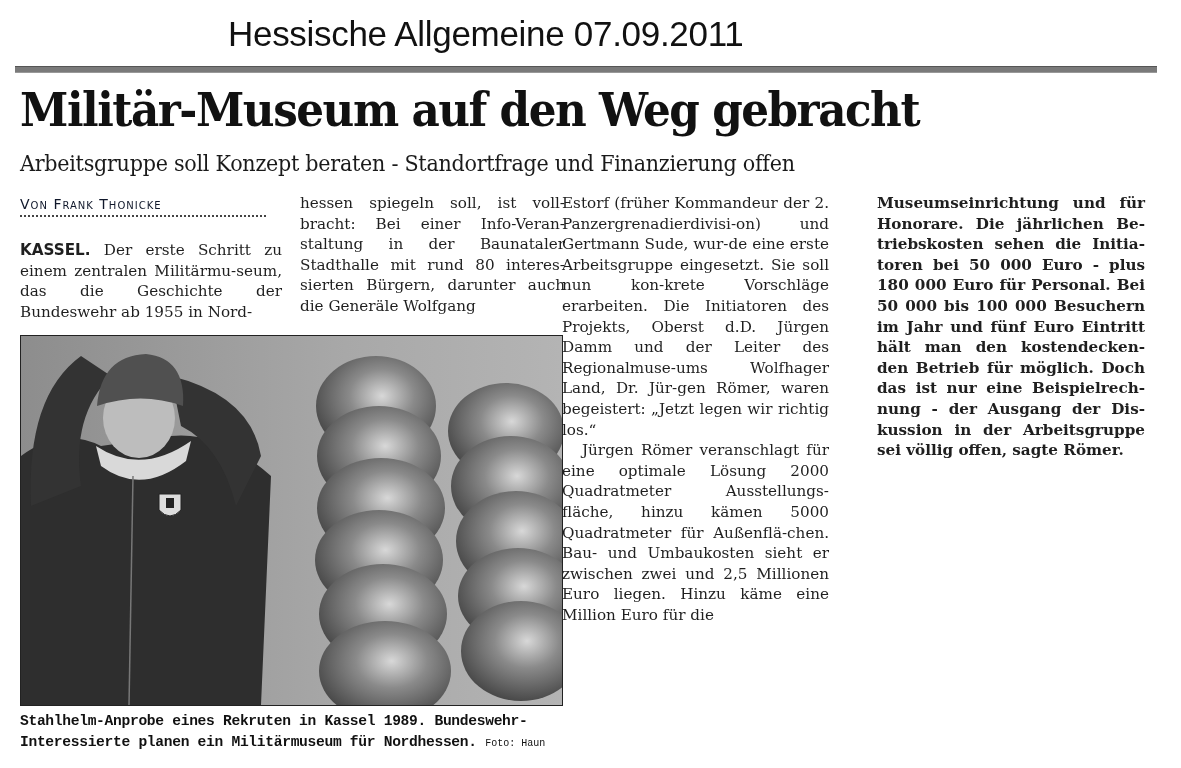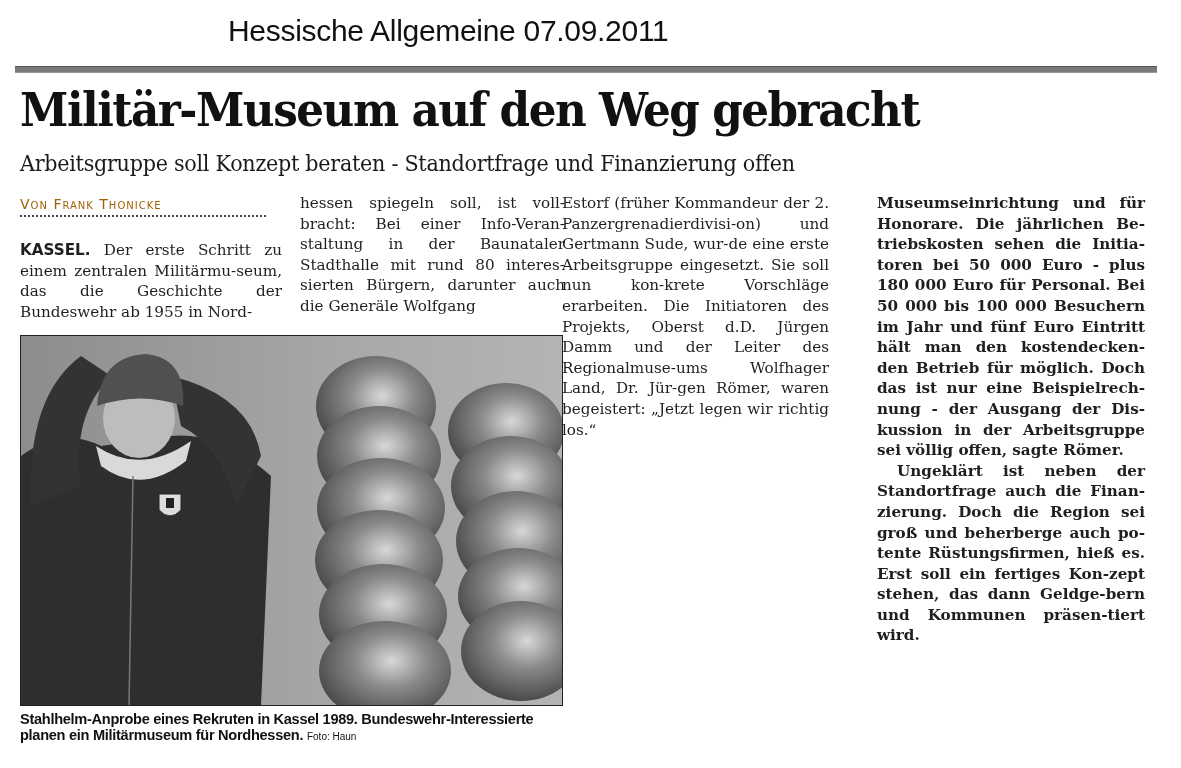--- a/index.html
+++ b/index.html
@@ -1,31 +1,31 @@
 <!DOCTYPE html>
 <html><head>
   <meta charset="utf-8">
   <style>
     html, body { margin: 0; padding: 0; background: #ffffff; }
     body { width: 1181px; height: 768px; position: relative; overflow: hidden; color: #1a1a1a; }
-    .source { position: absolute; left: 228px; top: 14px; font-family: "Liberation Sans", sans-serif; font-size: 30px; color: #111; letter-spacing: -0.3px; }
+    .source { position: absolute; left: 228px; top: 14px; font-family: "Liberation Sans", sans-serif; font-size: 35px; color: #111; letter-spacing: -0.3px; }
     .rule { position: absolute; left: 15px; top: 66px; width: 1142px; height: 5px; background: #7a7a7a; border-top: 1px solid #555; border-bottom: 1px solid #999; }
     .headline { position: absolute; left: 20px; top: 82px; font-family: "DejaVu Serif", serif; font-weight: bold; font-size: 47px; letter-spacing: -1.6px; color: #111; white-space: nowrap; transform: scaleX(0.93); transform-origin: left top; }
     .subhead { position: absolute; left: 20px; top: 150px; font-family: "DejaVu Serif", serif; font-size: 23px; color: #1a1a1a; white-space: nowrap; transform: scaleX(0.9); transform-origin: left top; letter-spacing: -0.3px; }
-    .byline { position: absolute; left: 20px; top: 196px; width: 246px; font-family: "DejaVu Sans", sans-serif; font-size: 14px; font-variant: small-caps; letter-spacing: 1px; color: #a16207; padding-bottom: 3px; border-bottom: 2px dotted #444; }
+    .byline { position: absolute; left: 20px; top: 196px; width: 246px; font-family: "DejaVu Sans", sans-serif; font-size: 14px; font-variant: small-caps; letter-spacing: 1px; color: #0f172a; padding-bottom: 3px; border-bottom: 2px dotted #444; }
     .col { position: absolute; font-family: "DejaVu Serif", serif; font-size: 15.2px; line-height: 20.6px; color: #1f1f1f; text-align: justify; hyphens: manual; }
     .col p { margin: 0; }
     .col p.indent { text-indent: 20px; }
     .col1 { left: 20px; top: 240px; width: 262px; }
     .col2 { left: 300px; top: 193px; width: 265px; }
     .col3 { left: 562px; top: 193px; width: 267px; }
     .col4 { left: 877px; top: 193px; width: 268px; font-weight: bold; }
     .dateline { font-family: "DejaVu Sans", sans-serif; font-weight: bold; }
     .photo { position: absolute; left: 20px; top: 335px; width: 541px; height: 369px; border: 1px solid #222; background: #9a9a9a; overflow: hidden; }
-    .caption { position: absolute; left: 20px; top: 711px; width: 545px; font-family: Liberation Sans, sans-serif; font-weight: bold; font-size: 14.6px; line-height: 16px; color: #111; letter-spacing: -0.3px; }
+    .caption { position: absolute; left: 20px; top: 711px; width: 545px; font-family: Liberation Mono, monospace; font-weight: bold; font-size: 14.6px; line-height: 21px; color: #111; letter-spacing: -0.3px; }
     .credit { font-weight: normal; font-size: 10px; letter-spacing: 0; }
   </style>
 </head>
 <body>
 
 <div class="source">Hessische Allgemeine 07.09.2011</div>
 <div class="rule"></div>
 
 <h1 class="headline" style="margin:0;">Militär-Museum auf den Weg gebracht</h1>
 <h2 class="subhead" style="margin:0;font-weight:normal;">Arbeitsgruppe soll Konzept beraten - Standortfrage und Finanzierung offen</h2>
@@ -35,25 +35,25 @@
 <div class="col col1">
   <p><span class="dateline">KASSEL.</span> <span>Der erste Schritt zu einem zentralen Militärmu-seum, das die Geschichte der Bundeswehr ab 1955 in Nord-</span></p>
 </div>
 
 <div class="col col2">
   <p>hessen spiegeln soll, ist voll-bracht: Bei einer Info-Veran-staltung in der Baunataler Stadthalle mit rund 80 interes-sierten Bürgern, darunter auch die Generäle Wolfgang</p>
 </div>
 
 <div class="col col3">
   <p>Estorf (früher Kommandeur der 2. Panzergrenadierdivisi-on) und Gertmann Sude, wur-de eine erste Arbeitsgruppe eingesetzt. Sie soll nun kon-krete Vorschläge erarbeiten. Die Initiatoren des Projekts, Oberst d.D. Jürgen Damm und der Leiter des Regionalmuse-ums Wolfhager Land, Dr. Jür-gen Römer, waren begeistert: „Jetzt legen wir richtig los.“</p>
+  <p class="indent">Jürgen Römer veranschlagt für eine optimale Lösung 2000 Quadratmeter Ausstellungs-fläche, hinzu kämen 5000 Quadratmeter für Außenflä-chen. Bau- und Umbaukosten sieht er zwischen zwei und 2,5 Millionen Euro liegen. Hinzu käme eine Million Euro für die</p>
 </div>
 
 <div class="col col4">
   <p>Museumseinrichtung und für Honorare. Die jährlichen Be-triebskosten sehen die Initia-toren bei 50 000 Euro - plus 180 000 Euro für Personal. Bei 50 000 bis 100 000 Besuchern im Jahr und fünf Euro Eintritt hält man den kostendecken-den Betrieb für möglich. Doch das ist nur eine Beispielrech-nung - der Ausgang der Dis-kussion in der Arbeitsgruppe sei völlig offen, sagte Römer.</p>
-  <p class="indent">Ungeklärt ist neben der Standortfrage auch die Finan-zierung. Doch die Region sei groß und beherberge auch po-tente Rüstungsfirmen, hieß es. Erst soll ein fertiges Kon-zept stehen, das dann Geldge-bern und Kommunen präsen-tiert wird.</p>
 </div>
 
 <div class="photo">
   <svg width="541" height="369" viewBox="0 0 541 369" xmlns="http://www.w3.org/2000/svg">
     <defs>
       <radialGradient id="helm" cx="55%" cy="40%" r="60%">
         <stop offset="0%" stop-color="#d8d8d8"></stop>
         <stop offset="45%" stop-color="#8a8a8a"></stop>
         <stop offset="100%" stop-color="#4a4a4a"></stop>
       </radialGradient>

